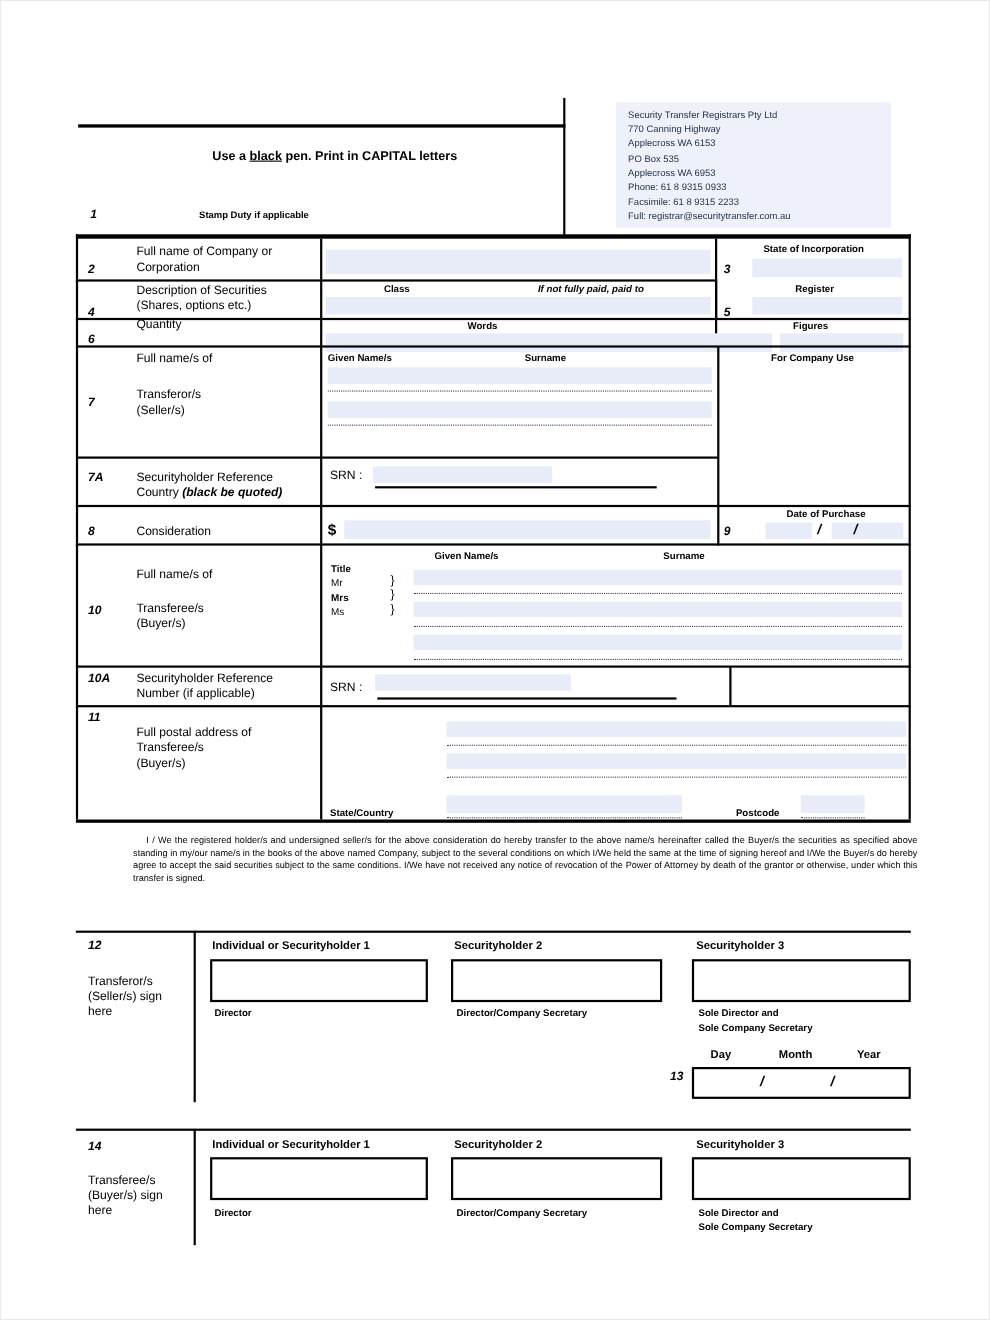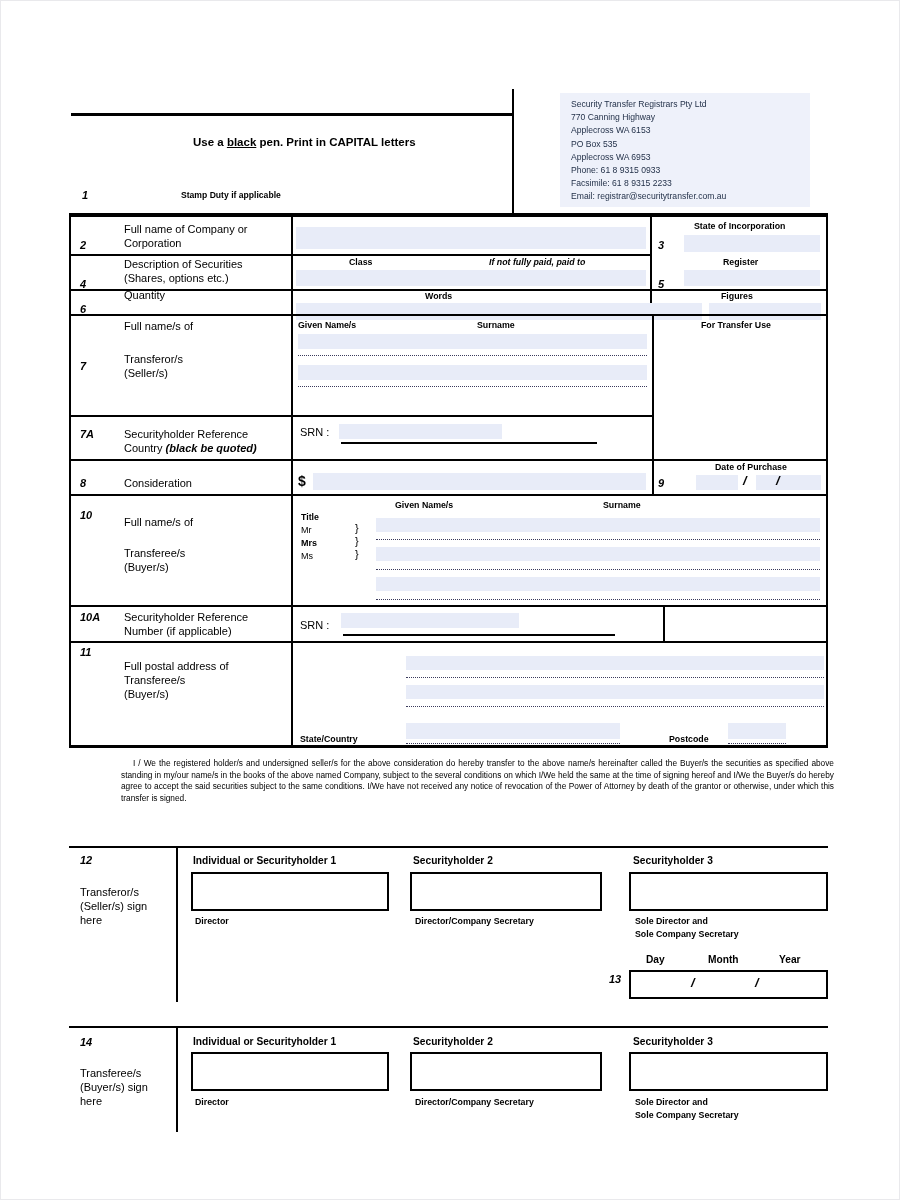--- a/index.html
+++ b/index.html
@@ -115,21 +115,21 @@
 
   <div class="abs regbox" style="left:559px; top:92px; width:250px; height:114px;"></div>
   <div class="abs" style="left:570px; top:97px;">
     <div class="t-reg">Security Transfer Registrars Pty Ltd</div>
     <div class="t-reg">770 Canning Highway</div>
     <div class="t-reg">Applecross WA 6153</div>
     <div class="t-reg">PO Box 535</div>
     <div class="t-reg">Applecross WA 6953</div>
     <div class="t-reg">Phone: 61 8 9315 0933</div>
     <div class="t-reg">Facsimile: 61 8 9315 2233</div>
-    <div class="t-reg">Email: registrar@securitytransfer.com.au</div>
+    <div class="t-reg">Full: registrar@securitytransfer.com.au</div>
   </div>
 
   <div class="abs t-num" style="left:81px; top:188px;">1</div>
   <div class="abs t-small" style="left:180px; top:189px;">Stamp Duty  if  applicable</div>
 
   <div class="abs rule" style="left:68px; top:212px; width:759px; height:4px;"></div>
 
   <div class="abs rule" style="left:68px; top:212px; width:1.5px; height:532px;"></div>
   <div class="abs rule" style="left:825px; top:212px; width:1.5px; height:532px;"></div>
 
@@ -182,21 +182,21 @@
   </div>
   <div class="abs t-hdr" style="left:297px; top:319px;">Given Name/s</div>
   <div class="abs t-hdr" style="left:476px; top:319px;">Surname</div>
 
   <div class="abs field" style="left:297px; top:333px; width:349px; height:15px;"></div>
   <div class="abs dotline" style="left:297px; top:354px; width:349px;"></div>
   <div class="abs field" style="left:297px; top:364px; width:349px; height:15px;"></div>
   <div class="abs dotline" style="left:297px; top:385px; width:349px;"></div>
 
   <div class="abs rule" style="left:651px; top:314px; width:1.5px; height:181px;"></div>
-  <div class="abs t-hdr" style="left:700px; top:319px;">For Transfer Use</div>
+  <div class="abs t-hdr" style="left:700px; top:319px;">For Company Use</div>
 
   <div class="abs rule" style="left:68px; top:414px; width:584px; height:1.5px;"></div>
 
   <div class="abs t-num" style="left:79px; top:427px;">7A</div>
   <div class="abs t-lbl" style="left:123px; top:426px;">
     <div>Securityholder Reference</div>
     <div>
       <span>Country </span><span class="t-lbl-i">(black be quoted)</span>
     </div>
   </div>
@@ -214,21 +214,21 @@
   <div class="abs t-num" style="left:657px; top:476px;">9</div>
   <div class="abs t-hdr" style="left:714px; top:461px;">Date of Purchase</div>
   <div class="abs field" style="left:695px; top:474px; width:42px; height:15px;"></div>
   <div class="abs t-slash" style="left:742px; top:472px;">/</div>
   <div class="abs field" style="left:755px; top:474px; width:33px; height:15px;"></div>
   <div class="abs t-slash" style="left:775px; top:472px;">/</div>
   <div class="abs field" style="left:788px; top:474px; width:32px; height:15px;"></div>
 
   <div class="abs rule" style="left:68px; top:493px; width:759px; height:1.5px;"></div>
 
-  <div class="abs t-num" style="left:79px; top:508px;">10</div>
+  <div class="abs t-num" style="left:79px; top:548px;">10</div>
   <div class="abs t-lbl" style="left:123px; top:514px;">Full name/s of</div>
   <div class="abs t-lbl" style="left:123px; top:545px;">
     <div>Transferee/s</div>
     <div>(Buyer/s)</div>
   </div>
 
   <div class="abs t-hdr" style="left:300px; top:499px;margin-top:12px;">Title</div>
   <div class="abs t-hdr" style="left:394px; top:499px;">Given Name/s</div>
   <div class="abs t-hdr" style="left:602px; top:499px;">Surname</div>
 

